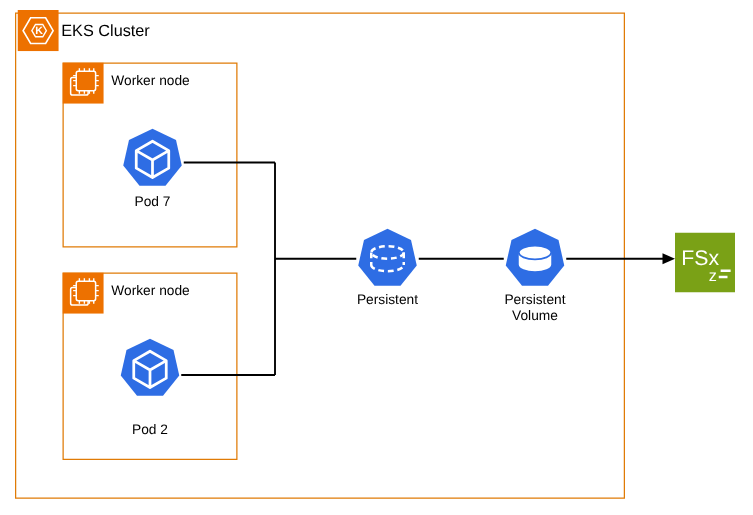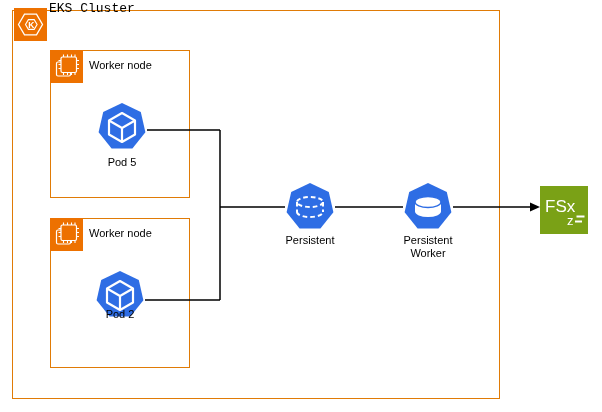--- a/index.html
+++ b/index.html
@@ -31,73 +31,73 @@
     <path d="M453,207 H531" stroke="#000" stroke-width="1.5" fill="none"></path>
     <polygon points="540,207 530,202.6 530,211.4" fill="#000"></polygon>
   </svg>
 
   <svg class="abs" style="left:14px;top:8px;" width="33" height="33" viewBox="0 0 33 33">
     <rect x="0" y="0" width="33" height="33" fill="#ED7100"></rect>
     <polygon points="4.5,16.5 10.5,6.2 22.5,6.2 28.5,16.5 22.5,26.8 10.5,26.8" fill="none" stroke="#fff" stroke-width="1.3"></polygon>
     <polygon points="11.5,16.5 14.4,11.6 20.2,11.6 23.1,16.5 20.2,21.4 14.4,21.4" fill="none" stroke="#fff" stroke-width="1.1"></polygon>
     <text x="17.3" y="19.6" text-anchor="middle" font-size="8.5" font-weight="bold" fill="#fff" font-family="Liberation Sans, sans-serif">K</text>
   </svg>
-  <div class="lbl" id="cluster-label" style="left:49px;top:2px;font-family:Liberation Mono, monospace;">EKS Cluster</div>
+  <div class="lbl" id="cluster-label" style="left:49px;top:18px;">EKS Cluster</div>
 
   <svg class="abs" style="left:50px;top:50px;" width="33" height="33" viewBox="0 0 33 33">
     <rect x="0" y="0" width="33" height="33" fill="#ED7100"></rect>
     <rect x="6.5" y="12" width="14" height="14" rx="1.5" fill="none" stroke="#fff" stroke-width="1.2"></rect>
     <rect x="11" y="7" width="15.5" height="15.5" rx="1.5" fill="#ED7100" stroke="#fff" stroke-width="1.2"></rect>
     <path d="M13.5,4.5 v2.5 M17.5,4.5 v2.5 M21.5,4.5 v2.5 M25,4.5 v2.5
              M13.5,22.5 v2.5 M17.5,22.5 v2.5 M21.5,22.5 v2.5 M25,22.5 v2.5
              M8.5,10.5 h2.5 M8.5,14.5 h2.5 M8.5,18.5 h2.5
              M26.5,10.5 h2.5 M26.5,14.5 h2.5 M26.5,18.5 h2.5" stroke="#fff" stroke-width="1.1" fill="none"></path>
   </svg>
   <div class="lbl" style="left:89px;top:59px;">Worker node</div>
 
   <svg class="abs" style="left:97px;top:102px;" width="50" height="50" viewBox="0 0 50 50">
     <polygon points="25,1 43.8,10 48.4,30.3 35.4,46.6 14.6,46.6 1.6,30.3 6.2,10" fill="#2E6DE4"></polygon>
     <path d="M25,11 L38,18.5 L38,32.5 L25,40 L12,32.5 L12,18.5 Z M12,18.5 L25,26 L38,18.5 M25,26 L25,40" fill="none" stroke="#fff" stroke-width="2.2" stroke-linejoin="round"></path>
   </svg>
-  <div class="lbl center" style="left:87px;top:156px;width:70px;">Pod 5</div>
+  <div class="lbl center" style="left:87px;top:156px;width:70px;">Pod 7</div>
 
   <svg class="abs" style="left:50px;top:218px;" width="33" height="33" viewBox="0 0 33 33">
     <rect x="0" y="0" width="33" height="33" fill="#ED7100"></rect>
     <rect x="6.5" y="12" width="14" height="14" rx="1.5" fill="none" stroke="#fff" stroke-width="1.2"></rect>
     <rect x="11" y="7" width="15.5" height="15.5" rx="1.5" fill="#ED7100" stroke="#fff" stroke-width="1.2"></rect>
     <path d="M13.5,4.5 v2.5 M17.5,4.5 v2.5 M21.5,4.5 v2.5 M25,4.5 v2.5
              M13.5,22.5 v2.5 M17.5,22.5 v2.5 M21.5,22.5 v2.5 M25,22.5 v2.5
              M8.5,10.5 h2.5 M8.5,14.5 h2.5 M8.5,18.5 h2.5
              M26.5,10.5 h2.5 M26.5,14.5 h2.5 M26.5,18.5 h2.5" stroke="#fff" stroke-width="1.1" fill="none"></path>
   </svg>
   <div class="lbl" style="left:89px;top:227px;">Worker node</div>
 
   <svg class="abs" style="left:95px;top:270px;" width="50" height="50" viewBox="0 0 50 50">
     <polygon points="25,1 43.8,10 48.4,30.3 35.4,46.6 14.6,46.6 1.6,30.3 6.2,10" fill="#2E6DE4"></polygon>
     <path d="M25,11 L38,18.5 L38,32.5 L25,40 L12,32.5 L12,18.5 Z M12,18.5 L25,26 L38,18.5 M25,26 L25,40" fill="none" stroke="#fff" stroke-width="2.2" stroke-linejoin="round"></path>
   </svg>
-  <div class="lbl center" style="left:85px;top:308px;width:70px;">Pod 2</div>
+  <div class="lbl center" style="left:85px;top:338px;width:70px;">Pod 2</div>
 
   <svg class="abs" style="left:285px;top:182px;" width="50" height="50" viewBox="0 0 50 50">
     <polygon points="25,1 43.8,10 48.4,30.3 35.4,46.6 14.6,46.6 1.6,30.3 6.2,10" fill="#2E6DE4"></polygon>
     <ellipse cx="25" cy="20" rx="13" ry="5" fill="none" stroke="#fff" stroke-width="2" stroke-dasharray="4.5 3"></ellipse>
     <path d="M12,20 V30 M38,20 V30 M12,30 A13,5 0 0 0 38,30" fill="none" stroke="#fff" stroke-width="2" stroke-dasharray="4.5 3"></path>
   </svg>
   <div class="lbl center" style="left:250px;top:234px;width:120px;">
     <div>Persistent</div>
   </div>
 
   <svg class="abs" style="left:403px;top:182px;" width="50" height="50" viewBox="0 0 50 50">
     <polygon points="25,1 43.8,10 48.4,30.3 35.4,46.6 14.6,46.6 1.6,30.3 6.2,10" fill="#2E6DE4"></polygon>
     <path d="M12,20 V29.5 A13,5.5 0 0 0 38,29.5 V20 Z" fill="#fff"></path>
     <ellipse cx="25" cy="20" rx="13" ry="5.5" fill="#fff" stroke="#2E6DE4" stroke-width="1.4"></ellipse>
   </svg>
   <div class="lbl center" style="left:368px;top:234px;width:120px;">
     <div>Persistent</div>
-    <div>Worker</div>
+    <div>Volume</div>
   </div>
 
   <svg class="abs" style="left:540px;top:186px;" width="48" height="48" viewBox="0 0 48 48">
     <rect x="0" y="0" width="48" height="48" fill="#7AA116"></rect>
     <text x="5" y="26" font-size="17" fill="#fff" font-family="Liberation Sans, sans-serif">FSx</text>
     <text x="27" y="39" font-size="13" fill="#fff" font-family="Liberation Sans, sans-serif">z</text>
     <path d="M36.5,30.5 h8 M35,35.5 h7" stroke="#fff" stroke-width="2" fill="none"></path>
   </svg>
 
 </div>

